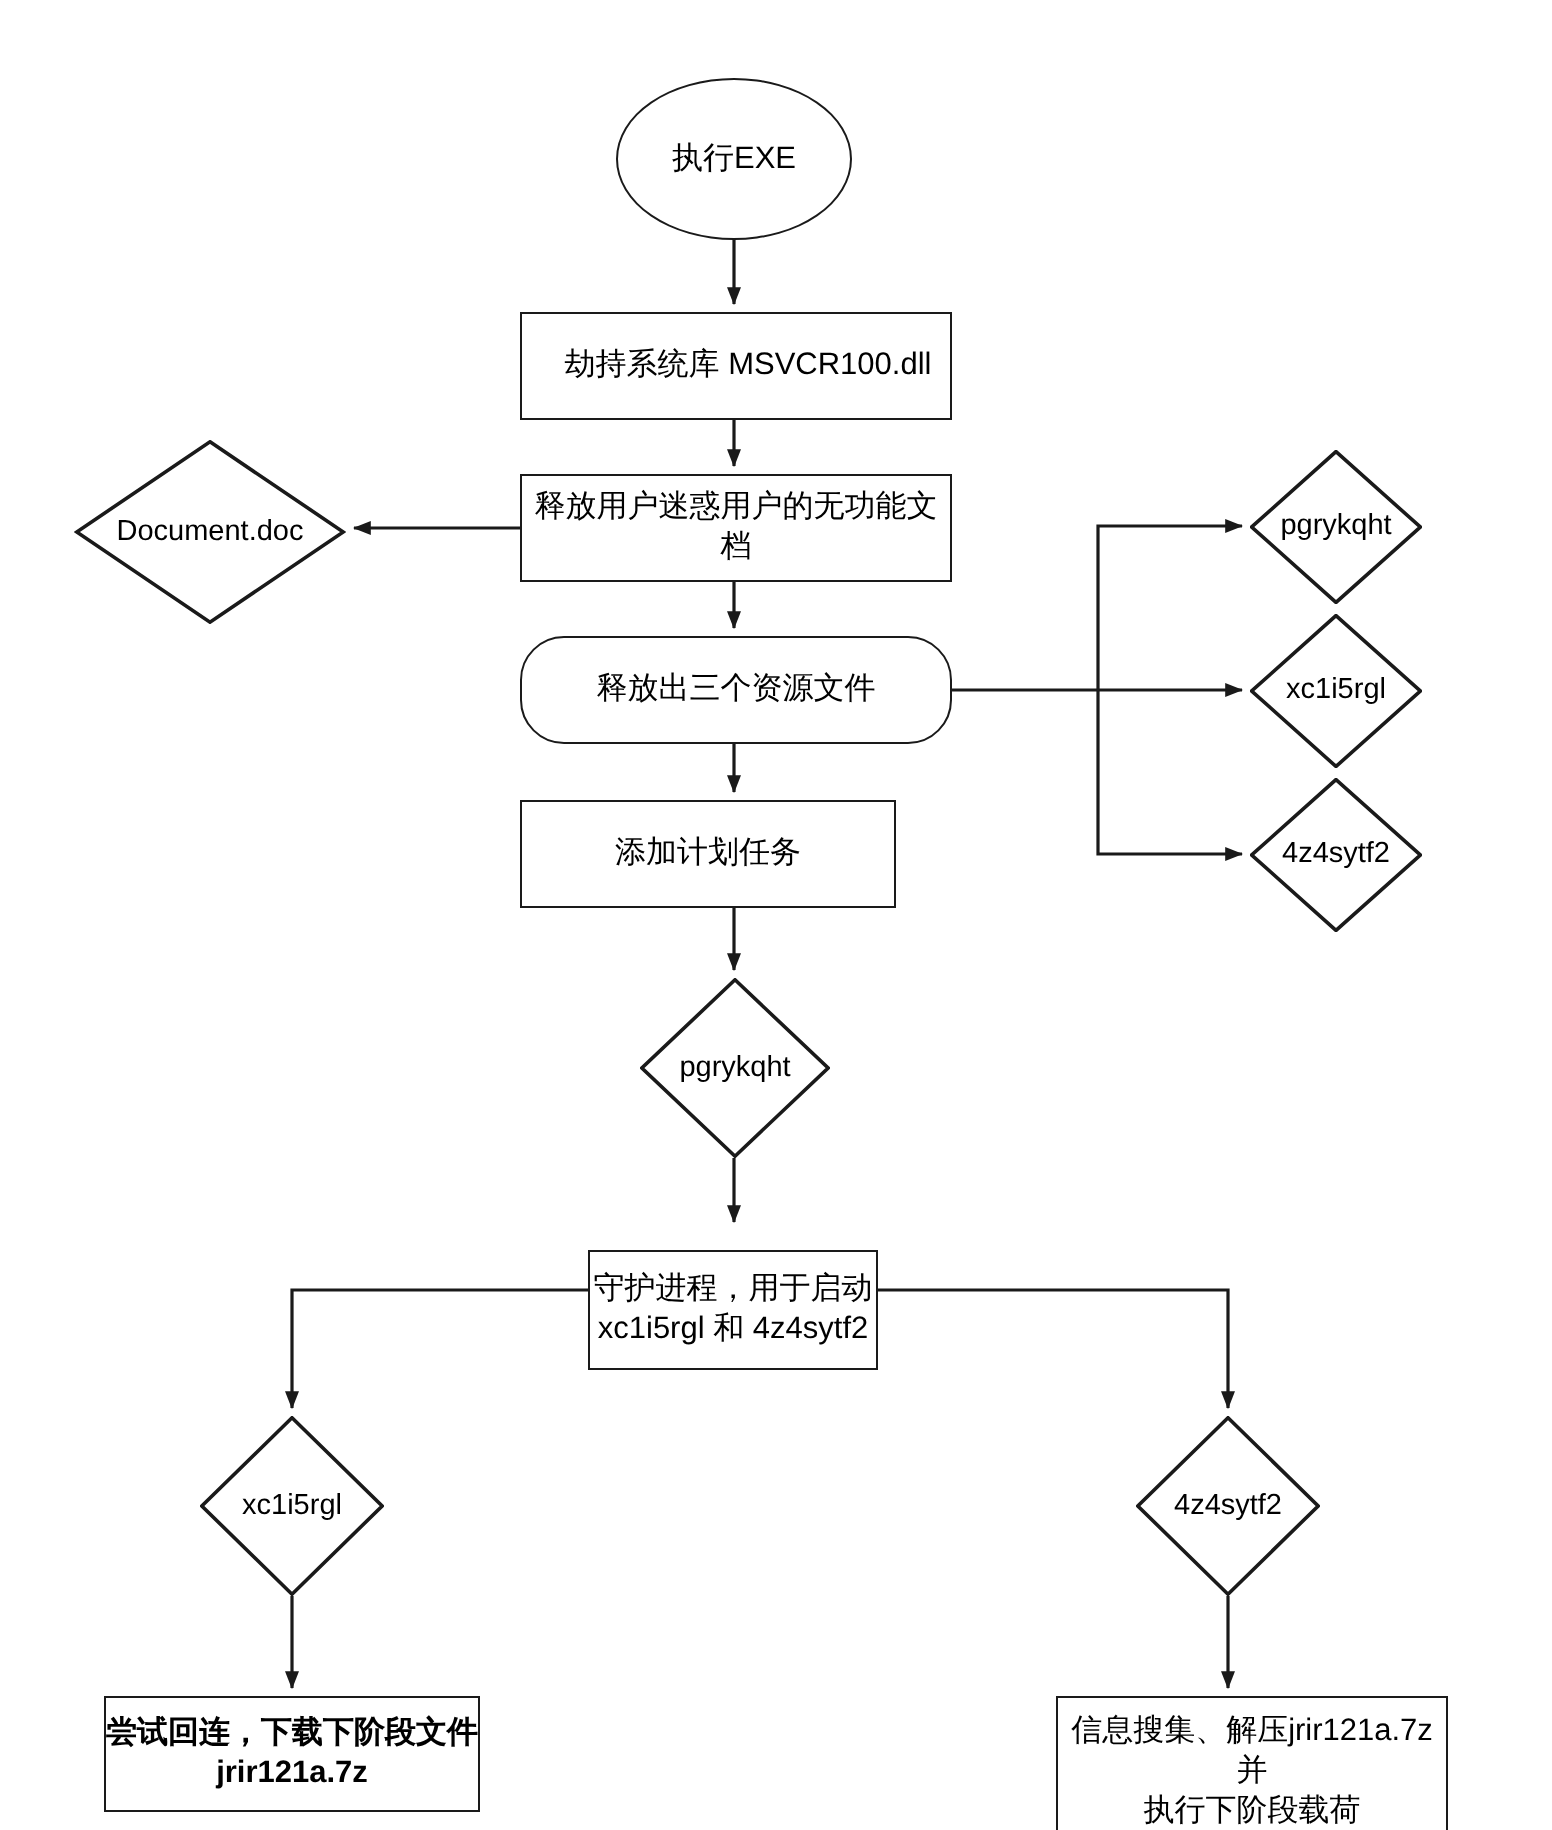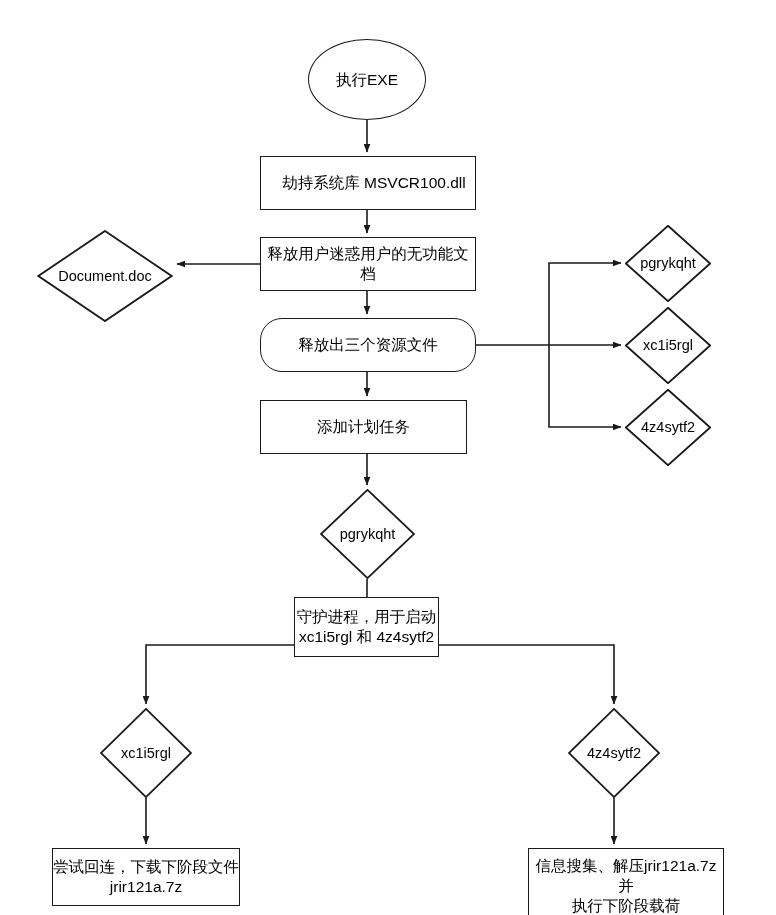--- a/index.html
+++ b/index.html
@@ -90,43 +90,43 @@
         <path d="M294,623 L146,623 L146,682" fill="none" stroke="#1a1a1a" stroke-width="1.6" marker-end="url(#arrowhead)"></path>
         <path d="M439,623 L614,623 L614,682" fill="none" stroke="#1a1a1a" stroke-width="1.6" marker-end="url(#arrowhead)"></path>
         <path d="M146,776 L146,822" fill="none" stroke="#1a1a1a" stroke-width="1.6" marker-end="url(#arrowhead)"></path>
         <path d="M614,776 L614,822" fill="none" stroke="#1a1a1a" stroke-width="1.6" marker-end="url(#arrowhead)"></path>
       </g>
   </svg>
   <div id="node-layer">
       <div class="node node-terminator" style="left: 308px; top: 17px; width: 118px; height: 81px;"><span>执行EXE</span></div>
       <div class="node node-process" style="left: 260px; top: 134px; width: 216px; height: 54px; padding-left: 12px;"><span>劫持系统库 MSVCR100.dll</span></div>
       <div class="node node-process" style="left: 260px; top: 215px; width: 216px; height: 54px;"><span>释放用户迷惑用户的无功能文档</span></div>
-      <div class="node node-decision" style="left: 37px; top: 208px; width: 136px; height: 92px;"><svg class="dia-shape" viewBox="0 0 100 100" preserveAspectRatio="none">
+      <div class="node node-decision" style="left: 37px; top: 198px; width: 136px; height: 92px;"><svg class="dia-shape" viewBox="0 0 100 100" preserveAspectRatio="none">
           <polygon points="50,1 99,50 50,99 1,50" fill="#ffffff" stroke="#1a1a1a" stroke-width="1.8" vector-effect="non-scaling-stroke"></polygon>
         </svg><span class="dia-label">Document.doc</span></div>
       <div class="node node-process" style="left: 260px; top: 296px; width: 216px; height: 54px; border-radius: 22px;"><span>释放出三个资源文件</span></div>
       <div class="node node-decision" style="left: 625px; top: 203px; width: 86px; height: 77px;"><svg class="dia-shape" viewBox="0 0 100 100" preserveAspectRatio="none">
           <polygon points="50,1 99,50 50,99 1,50" fill="#ffffff" stroke="#1a1a1a" stroke-width="1.8" vector-effect="non-scaling-stroke"></polygon>
         </svg><span class="dia-label">pgrykqht</span></div>
       <div class="node node-decision" style="left: 625px; top: 285px; width: 86px; height: 77px;"><svg class="dia-shape" viewBox="0 0 100 100" preserveAspectRatio="none">
           <polygon points="50,1 99,50 50,99 1,50" fill="#ffffff" stroke="#1a1a1a" stroke-width="1.8" vector-effect="non-scaling-stroke"></polygon>
         </svg><span class="dia-label">xc1i5rgl</span></div>
       <div class="node node-decision" style="left: 625px; top: 367px; width: 86px; height: 77px;"><svg class="dia-shape" viewBox="0 0 100 100" preserveAspectRatio="none">
           <polygon points="50,1 99,50 50,99 1,50" fill="#ffffff" stroke="#1a1a1a" stroke-width="1.8" vector-effect="non-scaling-stroke"></polygon>
         </svg><span class="dia-label">4z4sytf2</span></div>
-      <div class="node node-process" style="left: 260px; top: 378px; width: 207px; height: 54px; text-align: center;"><span>添加计划任务</span></div>
+      <div class="node node-process" style="left: 260px; top: 378px; width: 188px; height: 54px; text-align: center;"><span>添加计划任务</span></div>
       <div class="node node-decision" style="left: 320px; top: 467px; width: 95px; height: 90px;"><svg class="dia-shape" viewBox="0 0 100 100" preserveAspectRatio="none">
           <polygon points="50,1 99,50 50,99 1,50" fill="#ffffff" stroke="#1a1a1a" stroke-width="1.8" vector-effect="non-scaling-stroke"></polygon>
         </svg><span class="dia-label">pgrykqht</span></div>
-      <div class="node node-process" style="left: 294px; top: 575px; width: 145px; height: 60px;"><span>守护进程，用于启动
+      <div class="node node-process" style="left: 294px; top: 603px; width: 145px; height: 60px;"><span>守护进程，用于启动
 xc1i5rgl 和 4z4sytf2</span></div>
       <div class="node node-decision" style="left: 100px; top: 686px; width: 92px; height: 90px;"><svg class="dia-shape" viewBox="0 0 100 100" preserveAspectRatio="none">
           <polygon points="50,1 99,50 50,99 1,50" fill="#ffffff" stroke="#1a1a1a" stroke-width="1.8" vector-effect="non-scaling-stroke"></polygon>
         </svg><span class="dia-label">xc1i5rgl</span></div>
       <div class="node node-decision" style="left: 568px; top: 686px; width: 92px; height: 90px;"><svg class="dia-shape" viewBox="0 0 100 100" preserveAspectRatio="none">
           <polygon points="50,1 99,50 50,99 1,50" fill="#ffffff" stroke="#1a1a1a" stroke-width="1.8" vector-effect="non-scaling-stroke"></polygon>
         </svg><span class="dia-label">4z4sytf2</span></div>
-      <div class="node node-process" style="left: 52px; top: 826px; width: 188px; height: 58px;"><span>尝试回连，下载下阶段文件
+      <div class="node node-process" style="left: 52px; top: 826px; width: 188px; height: 58px; font-weight: bold;"><span>尝试回连，下载下阶段文件
 jrir121a.7z</span></div>
       <div class="node node-process" style="left: 528px; top: 826px; width: 196px; height: 76px;"><span>信息搜集、解压jrir121a.7z 并
 执行下阶段载荷</span></div>
     </div>
 </div>
 
 </body></html>

